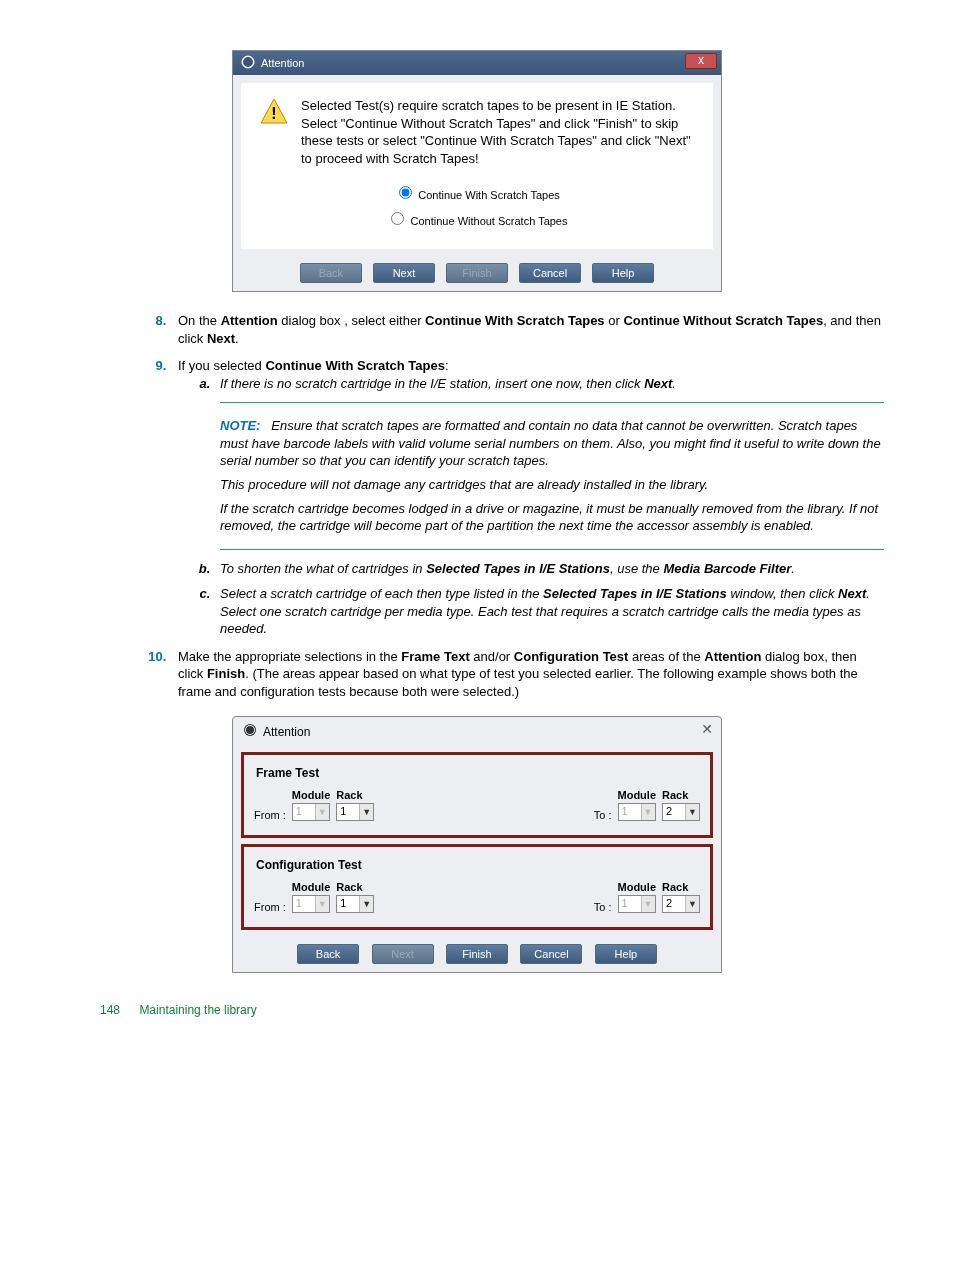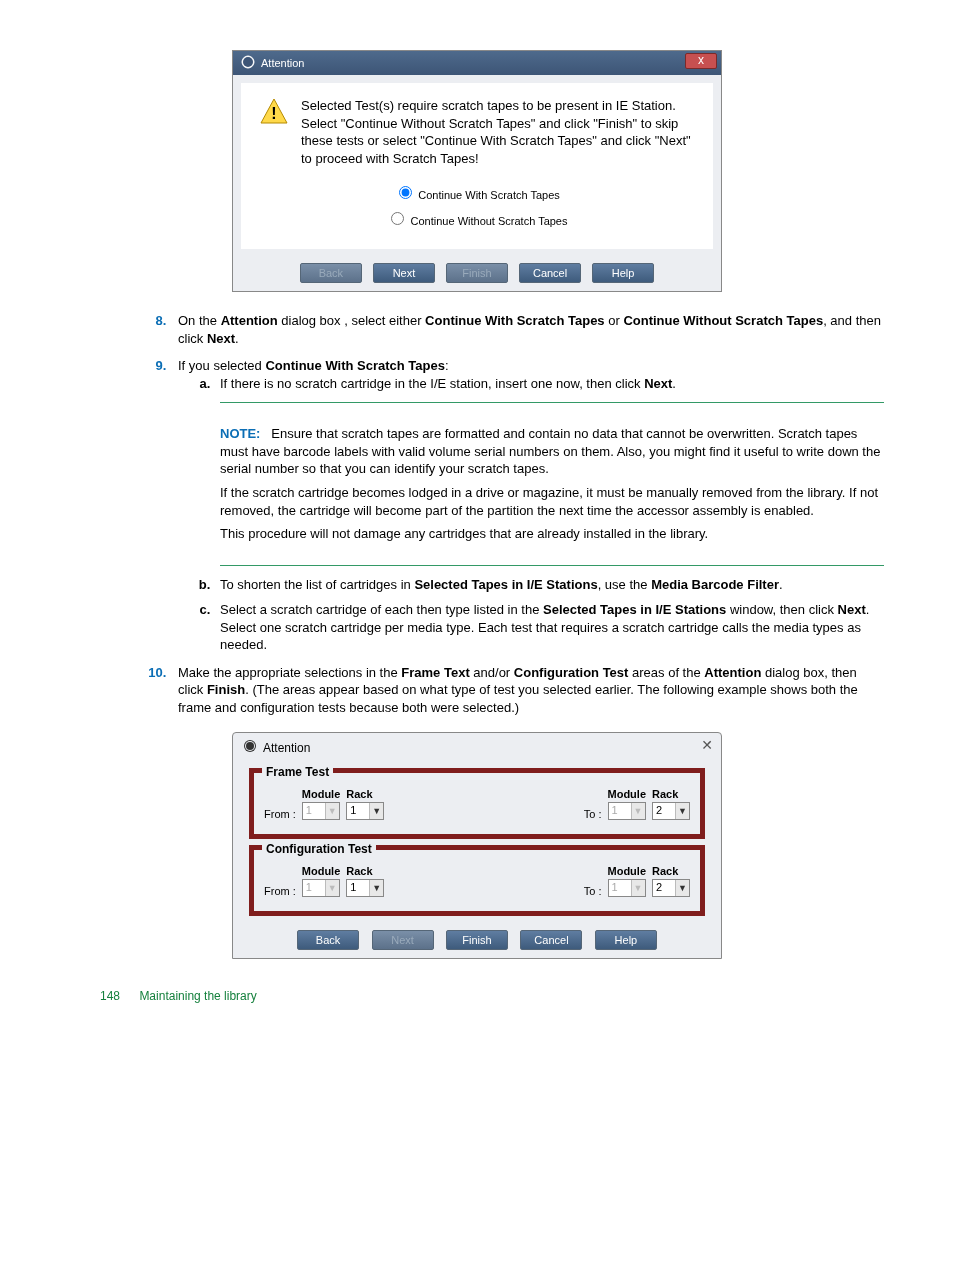--- a/index.html
+++ b/index.html
@@ -74,23 +74,23 @@
     background: linear-gradient(#5f7da1, #3e5b7c);
     color: #fff;
     margin: 0 4px;
     border-radius: 2px;
   }
   .dlg-btn.disabled {
     color: #9ab;
     background: linear-gradient(#7a8fa8, #5c718a);
   }
   .fieldset {
-    border: 5px solid #7f1d1d;
-    margin: 6px 16px;
-    padding: 5px 10px 14px 10px;
+    border: 3px solid #7f1d1d;
+    margin: 6px 8px;
+    padding: 24px 10px 14px 10px;
     position: relative;
   }
   .fieldset .legend {
     position: relative;
     top: -16px;
     background: #eceef2;
     font-weight: bold;
     font-size: 12px;
     padding: 0 4px;
     margin-left: -2px;
@@ -108,24 +108,24 @@
   }
   .combo .val { width: 22px; padding: 1px 3px; font-size: 11px; }
   .combo .val.dis { color: #aaa; }
   .combo .arr { width: 14px; background: #e8e8e8; border-left: 1px solid #bbb; text-align: center; font-size: 9px; line-height: 16px; color: #333; }
   .combo .arr.dis { color: #bbb; }
 
   ol.main { padding-left: 100px; font-size: 13px; line-height: 1.35; }
   ol.main > li { margin-bottom: 10px; padding-left: 8px; }
   ol.main > li::marker { font-weight: bold; color: #0b6eb5; }
   ol.sub { list-style-type: lower-alpha; padding-left: 36px; }
-  ol.sub > li { margin-bottom: 8px; padding-left: 6px; }
+  ol.sub > li { margin-bottom: 8px; padding-left: 6px; font-style: italic; }
   ol.sub > li::marker { font-weight: bold; }
   b { font-weight: bold; }
-  .note-block { border-top: 1px solid #396; border-bottom: 1px solid #396; padding: 16px 0; margin: 10px 0; }
+  .note-block { border-top: 1px solid #396; border-bottom: 1px solid #396; padding: 8px 0; margin: 10px 0; }
   .note-block p { margin: 6px 0; }
   .note-label { color: #0b6eb5; font-weight: bold; }
   .footer { font-size: 12px; padding: 30px 0 0 30px; color: #15803d; }
   .footer .pg { margin-right: 16px; }
   .dialog2 { border: 1px solid #888; background: #eceef2; width: 490px; margin: 16px auto 0 auto; font-family: Tahoma, sans-serif; border-radius: 4px 4px 0 0; }
   .titlebar2 { display: flex; align-items: center; padding: 6px 10px; font-size: 12px; position: relative; }
   .titlebar2 .close2 { position: absolute; right: 8px; top: 4px; font-size: 14px; color: #555; }
 </style>
 </head>
 <body>
@@ -175,26 +175,26 @@
     <li>
       <span>On the </span><b>Attention</b><span> dialog box , select either </span><b>Continue With Scratch Tapes</b><span> or </span><b>Continue Without Scratch Tapes</b><span>, and then click </span><b>Next</b><span>.</span>
     </li>
     <li>
       <span>If you selected </span><b>Continue With Scratch Tapes</b><span>:</span>
       <ol class="sub">
         <li>
           <span>If there is no scratch cartridge in the I/E station, insert one now, then click </span><b>Next</b><span>.</span>
           <div class="note-block">
             <p><span class="note-label">NOTE:</span>&nbsp;&nbsp;&nbsp;<span>Ensure that scratch tapes are formatted and contain no data that cannot be overwritten. Scratch tapes must have barcode labels with valid volume serial numbers on them. Also, you might find it useful to write down the serial number so that you can identify your scratch tapes.</span></p>
+            <p>This procedure will not damage any cartridges that are already installed in the library.</p>
             <p>If the scratch cartridge becomes lodged in a drive or magazine, it must be manually removed from the library. If not removed, the cartridge will become part of the partition the next time the accessor assembly is enabled.</p>
-            <p>This procedure will not damage any cartridges that are already installed in the library.</p>
           </div>
         </li>
         <li>
-          <span>To shorten the list of cartridges in </span><b>Selected Tapes in I/E Stations</b><span>, use the </span><b>Media Barcode Filter</b><span>.</span>
+          <span>To shorten the what of cartridges in </span><b>Selected Tapes in I/E Stations</b><span>, use the </span><b>Media Barcode Filter</b><span>.</span>
         </li>
         <li>
           <span>Select a scratch cartridge of each then type listed in the </span><b>Selected Tapes in I/E Stations</b><span> window, then click </span><b>Next</b><span>. Select one scratch cartridge per media type. Each test that requires a scratch cartridge calls the media types as needed.</span>
         </li>
       </ol>
     </li>
     <li>
       <span>Make the appropriate selections in the </span><b>Frame Text</b><span> and/or </span><b>Configuration Test</b><span> areas of the </span><b>Attention</b><span> dialog box, then click </span><b>Finish</b><span>. (The areas appear based on what type of test you selected earlier. The following example shows both the frame and configuration tests because both were selected.)</span>
     </li>
   </ol>

